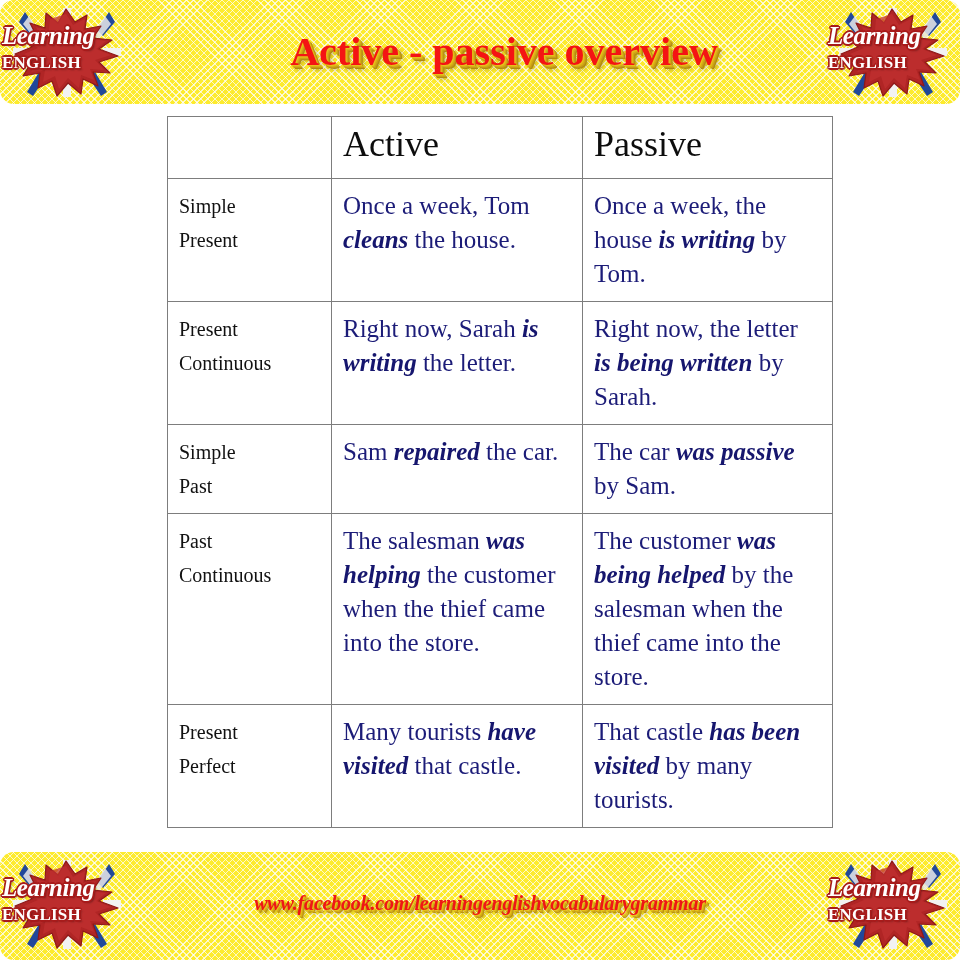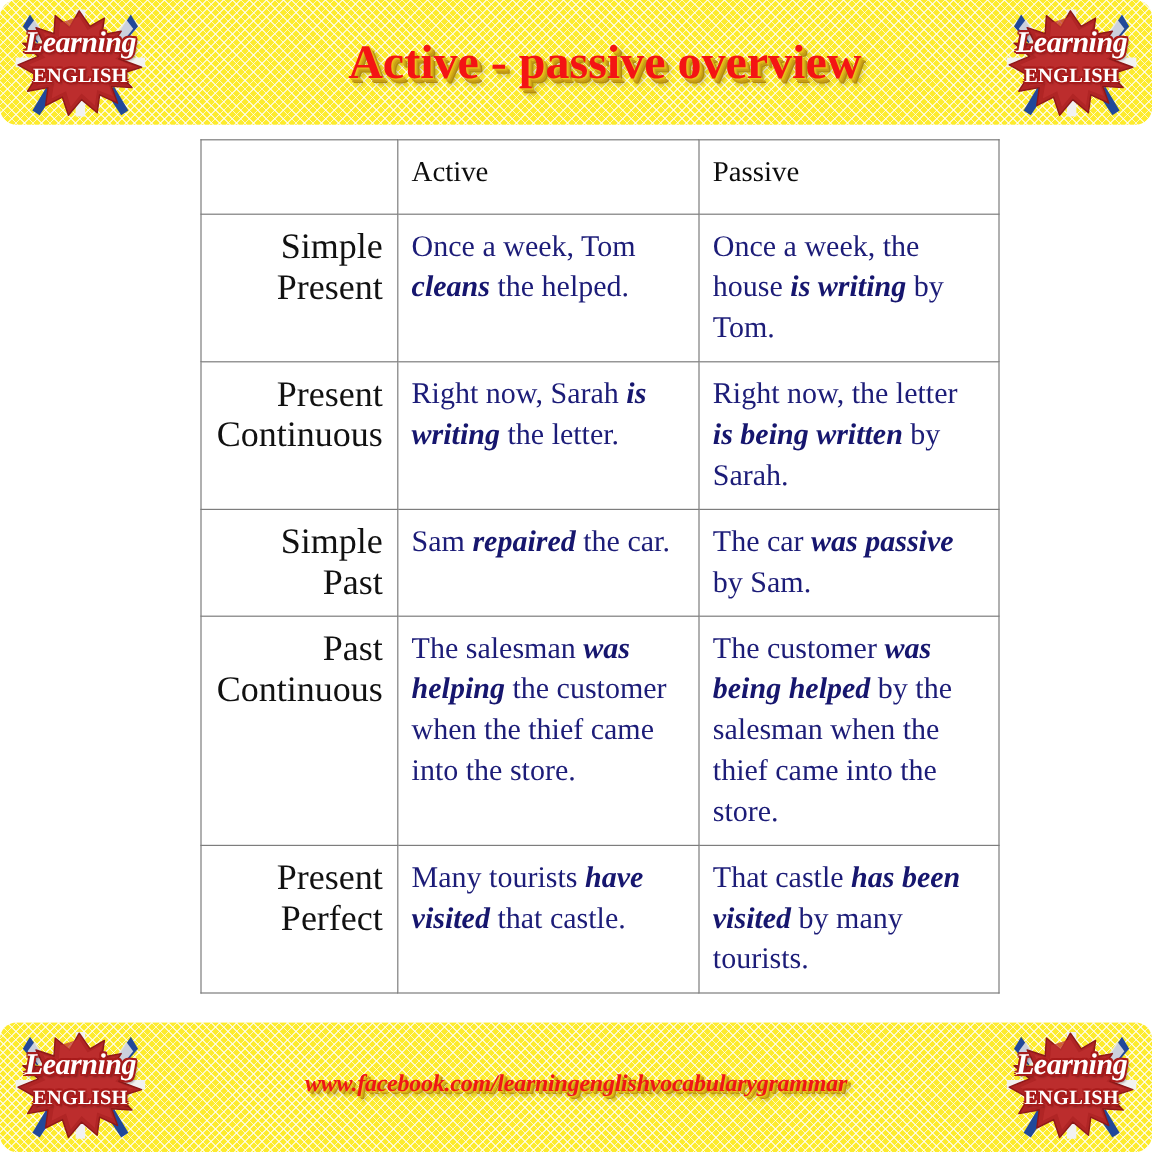--- a/index.html
+++ b/index.html
@@ -56,21 +56,20 @@
     position: absolute;
     left: 50%; top: 50%;
     width: 112px; height: 92px;
     transform: translate(-50%, -50%);
   }
   .logo-splat svg { width: 100%; height: 100%; display: block; }
 
   .logo-text {
     position: absolute;
     left: 0; right: 0;
-    text-align: center;
     color: #ffffff;
     font-family: "Liberation Serif", "DejaVu Serif", serif;
     font-weight: bold;
     line-height: 1;
     text-shadow:
       -1.3px -1.3px 0 #a81b1b,  1.3px -1.3px 0 #a81b1b,
       -1.3px  1.3px 0 #a81b1b,  1.3px  1.3px 0 #a81b1b,
        0px   -1.6px 0 #a81b1b,  0px    1.6px 0 #a81b1b,
       -1.6px  0px   0 #a81b1b,  1.6px  0px   0 #a81b1b,
        2px    2.4px 2px rgba(0,0,0,0.35);
@@ -159,31 +158,30 @@
     background: #ffffff;
   }
   col.c-label { width: 164px; }
   col.c-act   { width: 251px; }
   col.c-pas   { width: 250px; }
 
   .hdr-cell {
     height: 62px;
     text-align: left;
     font-weight: normal;
-    font-size: 24px;
+    font-size: 36px;
     line-height: 34px;
     color: #0d0d0d;
     padding-top: 14px;
   }
   .label-cell {
-    font-size: 30px;
+    font-size: 20px;
     line-height: 34px;
     color: #111111;
     padding-top: 11px;
-    text-align: right;
   }
   .sent-cell {
     font-size: 25px;
     line-height: 34px;
     color: #1c1c78;
     padding-top: 11px;
   }
   .sent-cell b { font-weight: bold; color: #16166e; font-style: italic; }
 </style>
 </head>
@@ -271,21 +269,21 @@
           <th class="hdr-cell">Passive</th>
         </tr>
       </thead>
       <tbody>
 
         <tr>
           <td class="label-cell">
             <span>Simple</span><br>
             <span>Present</span>
           </td>
-          <td class="sent-cell"><span>Once a week, Tom </span><b>cleans</b><span> the helped.</span></td>
+          <td class="sent-cell"><span>Once a week, Tom </span><b>cleans</b><span> the house.</span></td>
           <td class="sent-cell"><span>Once a week, the house </span><b>is writing</b><span> by Tom.</span></td>
         </tr>
 
         <tr>
           <td class="label-cell">
             <span>Present</span><br>
             <span>Continuous</span>
           </td>
           <td class="sent-cell"><span>Right now, Sarah </span><b>is writing</b><span> the letter.</span></td>
           <td class="sent-cell"><span>Right now, the letter </span><b>is being written</b><span> by Sarah.</span></td>

